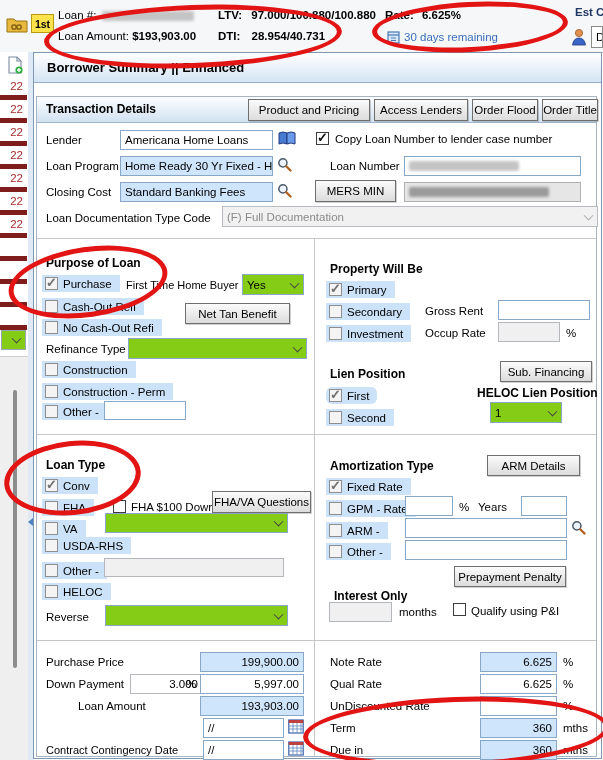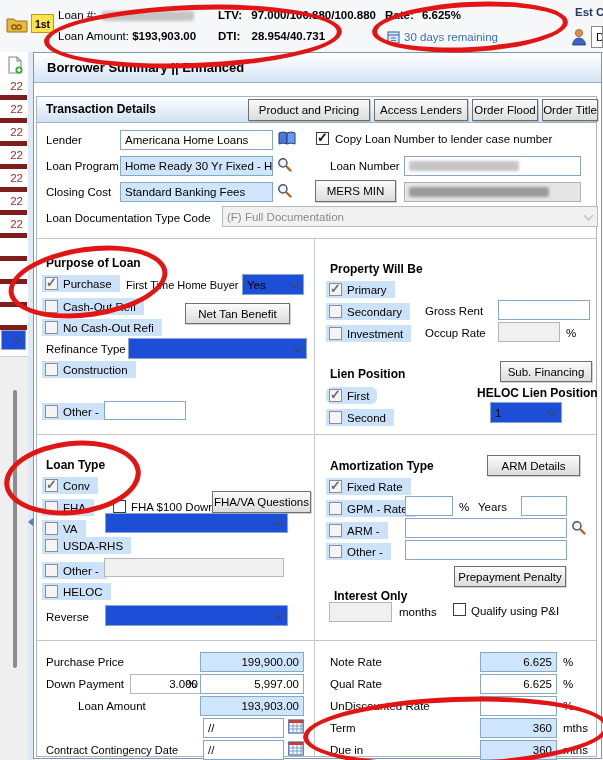--- a/index.html
+++ b/index.html
@@ -11,21 +11,21 @@
   .title12{font-size:12px;font-weight:bold;}
   .fld{position:absolute;border:1px solid #86a7c8;background:#fff;font-size:11.5px;
        display:flex;align-items:center;padding:0 4px;box-sizing:border-box;white-space:nowrap;overflow:hidden;}
   .fld.bluebg{background:#cfe5fb;}
   .fld.right{justify-content:flex-end;}
   .fld.dis{background:#f0f0f0;border-color:#b4b8bc;}
   .fld.graybg{background:#e6e6e6;border-color:#b0b0b0;}
   .btn{position:absolute;border:1px solid #6f6f6f;background:linear-gradient(#fbfbfb,#dcdcdc);
        font-size:11.5px;color:#000;display:flex;align-items:center;justify-content:center;
        box-sizing:border-box;box-shadow:1px 1px 0 rgba(0,0,0,0.18);white-space:nowrap;}
-  .dd{position:absolute;border:1px solid #86a7c8;background:#1d4ed8;box-sizing:border-box;
+  .dd{position:absolute;border:1px solid #86a7c8;background:#84cc16;box-sizing:border-box;
       display:flex;align-items:center;padding-left:4px;font-size:11.5px;white-space:nowrap;overflow:hidden;}
   .chev{position:absolute;right:5px;top:50%;width:6px;height:6px;border-right:1.7px solid #444;
         border-bottom:1.7px solid #444;transform:translateY(-70%) rotate(45deg);}
   .dd.dis{background:#f1f1f1;border-color:#b8bcc0;color:#8a8a8a;}
   .dd.dis .chev{border-color:#ababab;}
   .cbrow{position:absolute;display:flex;align-items:center;gap:5px;background:#cbe2f9;
          padding:2px 8px 2px 3px;font-size:11.5px;white-space:nowrap;}
   .cb{width:13px;height:13px;box-sizing:border-box;border:1px solid #8e8e8e;background:#f4f4f4;
       position:relative;flex:0 0 auto;display:inline-block;}
   .cb.on::after{content:"\2713";position:absolute;left:0;top:-3px;font-size:13px;color:#6f6f6f;font-weight:bold;}
@@ -207,20 +207,24 @@
     <span>No Cash-Out Refi</span>
   </div>
   <div class="t" style="left:46px;top:343px;">Refinance Type</div>
   <div class="dd" style="left:128px;top:338px;width:179px;height:21px;">
     <span class="chev"></span>
   </div>
   <div class="cbrow" style="left:42px;top:361px;">
     <span class="cb"></span>
     <span>Construction</span>
   </div>
+  <div class="cbrow" style="left:42px;top:383px;">
+    <span class="cb"></span>
+    <span>Construction - Perm</span>
+  </div>
   <div class="cbrow" style="left:42px;top:403px;">
     <span class="cb"></span>
     <span>Other -</span>
   </div>
   <div class="fld" style="left:104px;top:401px;width:82px;height:19px;"></div>
 
   <div class="t title12" style="left:330px;top:262px;">Property Will Be</div>
   <div class="cbrow" style="left:326px;top:281px;">
     <span class="cb on"></span>
     <span>Primary</span>

